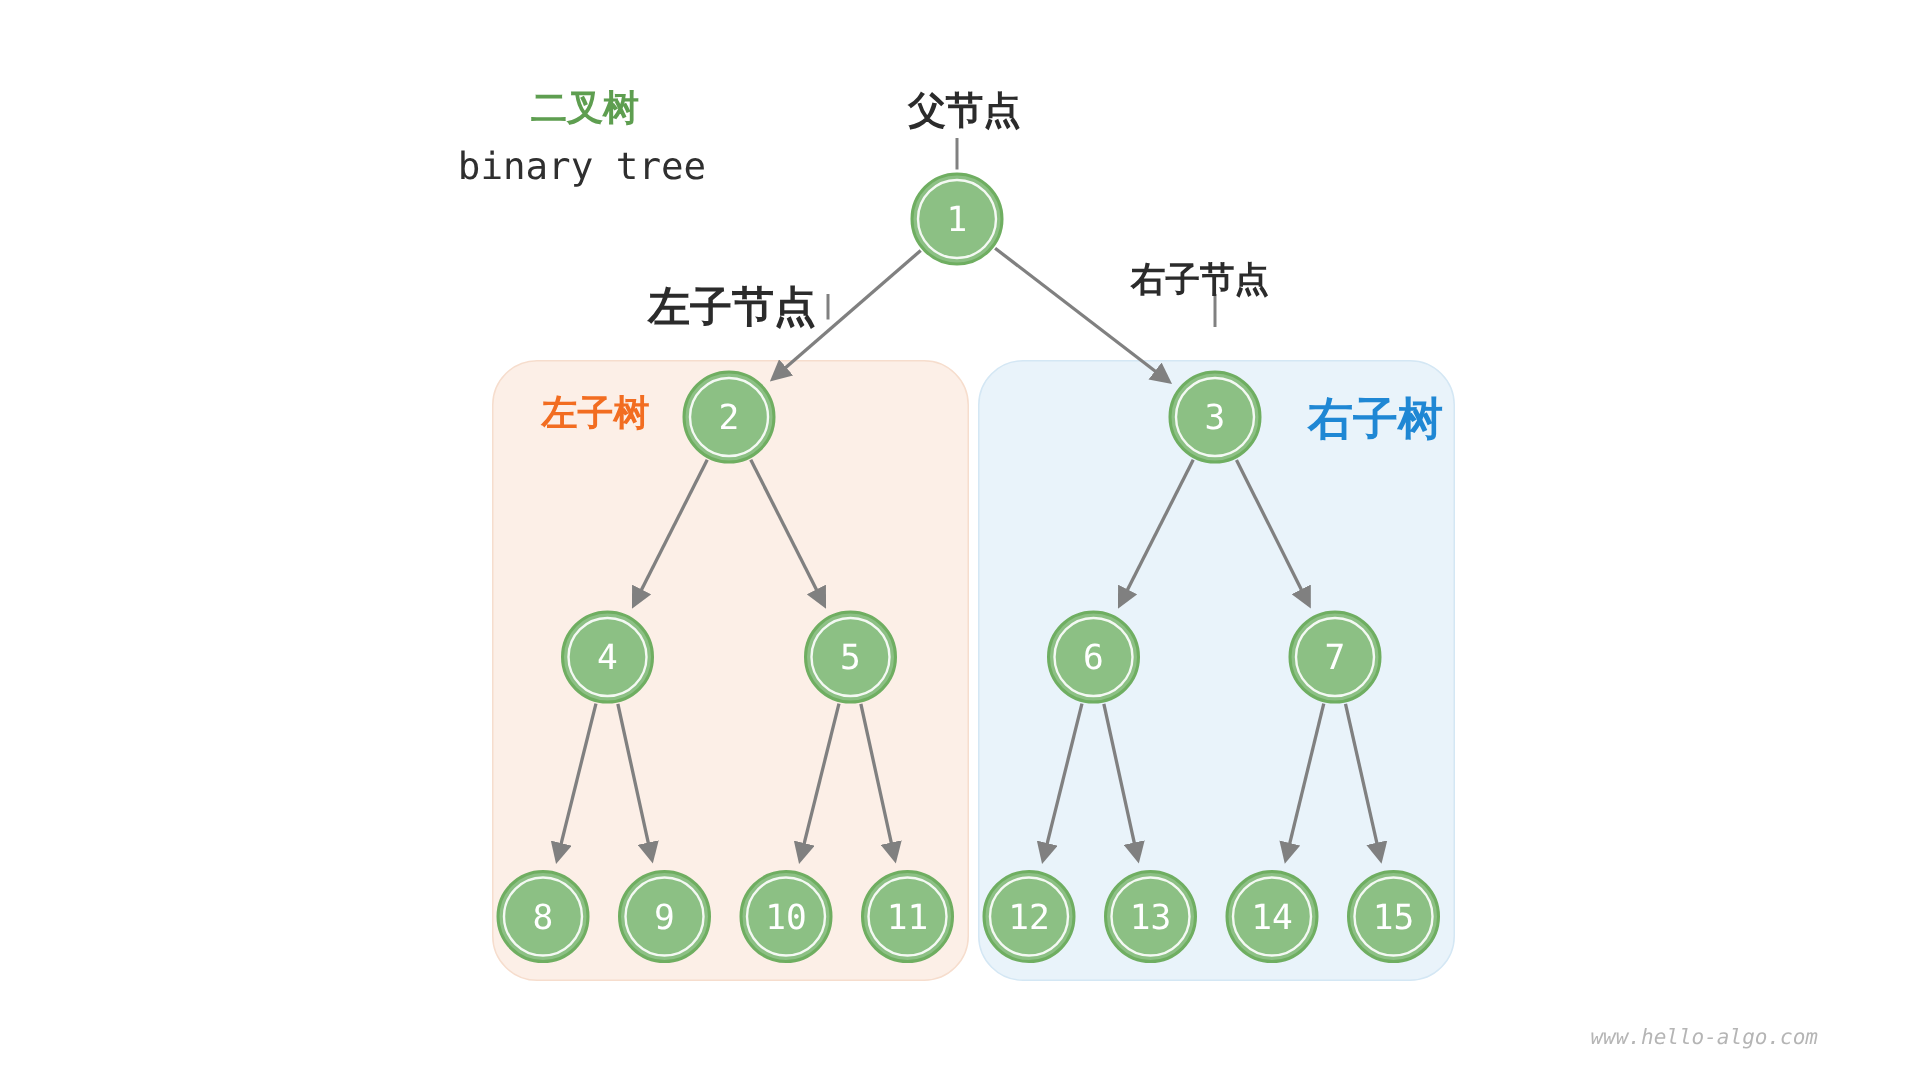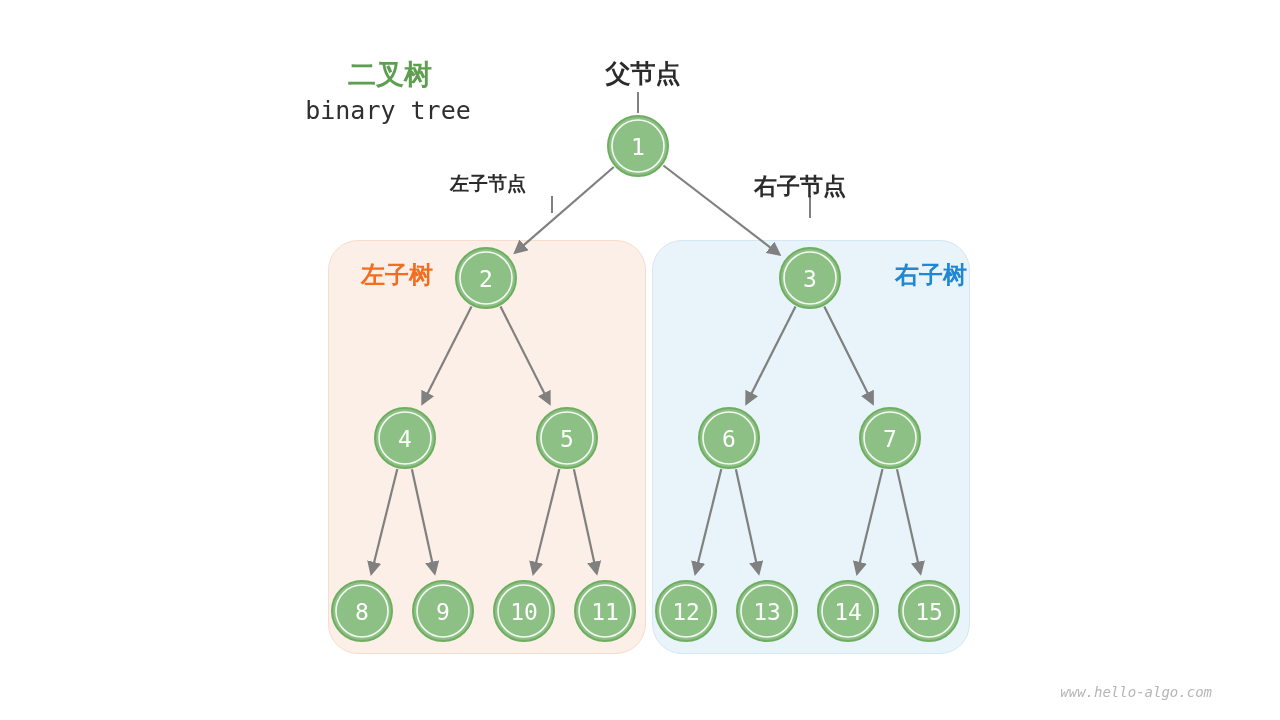--- a/index.html
+++ b/index.html
@@ -35,54 +35,53 @@
 
   .lbl {
     position: absolute;
     white-space: nowrap;
     color: #2b2b2b;
     font-weight: 700;
   }
   .figure-title {
     left: 390px; top: 56px;
     transform: translateX(-50%);
-    font-size: 28px;
+    font-size: 24px;
   }
   .figure-subtitle {
     left: 388px; top: 96px;
     transform: translateX(-50%);
     font-family: "DejaVu Sans Mono", monospace;
     font-weight: 400;
     font-size: 25px;
     color: #2f2f2f;
   }
   .parent-label {
     left: 643px; top: 57px;
     transform: translateX(-50%);
     font-size: 25px;
   }
   .left-child-label {
-    left: 488px; top: 171px;
-    transform: translateX(-50%);
-    font-size: 19px;
+    left: 488px; top: 186px;
+    transform: translateX(-50%);
+    font-size: 28px;
     font-family: Liberation Serif, serif;
   }
   .right-child-label {
     left: 800px; top: 171px;
     transform: translateX(-50%);
     font-size: 23px;
   }
   .left-subtree-label {
     left: 361px; top: 259px;
     font-size: 24px;
   }
   .right-subtree-label {
     left: 872px; top: 259px;
-    font-size: 24px;
-    margin-left: 23px;
+    font-size: 30px;
   }
   .watermark {
     position: absolute;
     right: 68px; bottom: 20px;
     font-family: "DejaVu Sans Mono", monospace;
     font-size: 14px;
     color: #b5b5b5;
     font-weight: 400;
     font-style: italic;
   }

